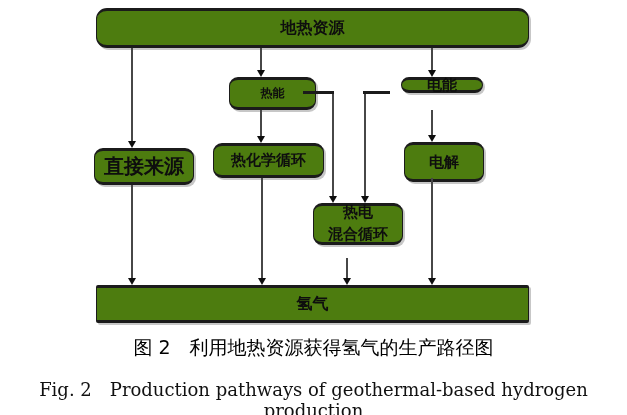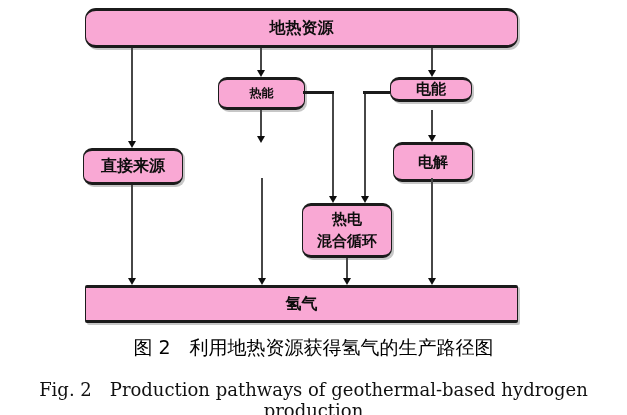--- a/index.html
+++ b/index.html
@@ -1,29 +1,29 @@
 <!DOCTYPE html>
 <html><head>
 <meta charset="utf-8">
 <style>
   html,body{margin:0;padding:0;background:#ffffff;}
   .page{position:relative;width:627px;height:415px;background:#ffffff;overflow:hidden;
         font-family:"DejaVu Sans","Liberation Sans",sans-serif;}
-  .node{position:absolute;box-sizing:border-box;background:#f9a8d4;
+  .node{position:absolute;box-sizing:border-box;background:#4d7c0f;
         border:1.5px solid #1b1b1b;border-top-width:3px;border-bottom-width:3px;
         border-radius:9px;display:flex;align-items:center;justify-content:center;
         font-weight:bold;color:#0e0e0e;text-align:center;white-space:pre-line;
-        box-shadow:2px 2px 0 rgba(130,130,130,0.45);}
+        box-shadow:2px 2px 0 rgba(130,130,130,0.45);margin-left:11px;}
   #n-geothermal{left:85px;top:8px;width:433px;height:40px;font-size:16px;border-radius:11px;}
   #n-heat{left:218px;top:77px;width:87px;height:33px;font-size:12px;}
-  #n-electric{left:390px;top:77px;width:82px;height:25px;font-size:15px;}
-  #n-direct{left:83px;top:148px;width:100px;height:37px;font-size:16px;}
+  #n-electric{left:390px;top:77px;width:82px;height:16px;font-size:15px;}
+  #n-direct{left:83px;top:148px;width:100px;height:37px;font-size:20px;}
   #n-thermochem{left:202px;top:143px;width:111px;height:35px;font-size:15px;}
   #n-electrolysis{left:393px;top:142px;width:80px;height:40px;font-size:15px;}
-  #n-hybrid{left:302px;top:203px;width:90px;height:55px;font-size:15px;line-height:1.45;font-family:Liberation Serif, serif;}
+  #n-hybrid{left:302px;top:203px;width:90px;height:42px;font-size:15px;line-height:1.45;font-family:Liberation Serif, serif;}
   #n-hydrogen{left:85px;top:285px;width:433px;height:38px;font-size:16px;border-radius:2px;}
 
   .vline{position:absolute;width:1.5px;background:#474747;}
   .hline{position:absolute;height:3px;background:#1b1b1b;}
   .arrow{position:absolute;width:0;height:0;
          border-left:4.5px solid transparent;border-right:4.5px solid transparent;
          border-top:7px solid #0e0e0e;}
 
   .caption-zh{position:absolute;top:335px;left:0;width:627px;text-align:center;
               font-size:19px;font-weight:normal;color:#000;}
@@ -33,20 +33,21 @@
 </style>
 </head>
 <body>
 
 <div class="page">
 
   <div class="node" id="n-geothermal">地热资源</div>
   <div class="node" id="n-heat">热能</div>
   <div class="node" id="n-electric">电能</div>
   <div class="node" id="n-direct">直接来源</div>
+  <div class="node" id="n-thermochem">热化学循环</div>
   <div class="node" id="n-electrolysis">电解</div>
   <div class="node" id="n-hybrid">热电
 混合循环</div>
   <div class="node" id="n-hydrogen">氢气</div>
 
   <div class="vline" style="left:131.25px;top:48px;height:93px"></div>
   <div class="vline" style="left:260.25px;top:48px;height:22px"></div>
   <div class="vline" style="left:431.25px;top:48px;height:22px"></div>
   <div class="vline" style="left:260.25px;top:110px;height:26px"></div>
   <div class="vline" style="left:431.25px;top:110px;height:25px"></div>

